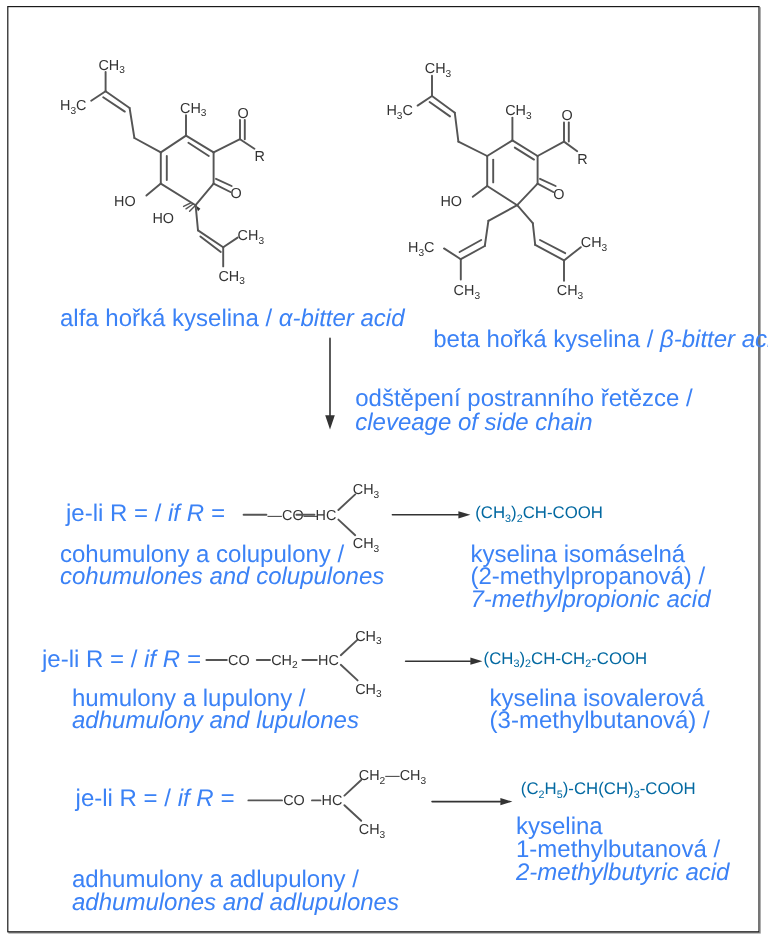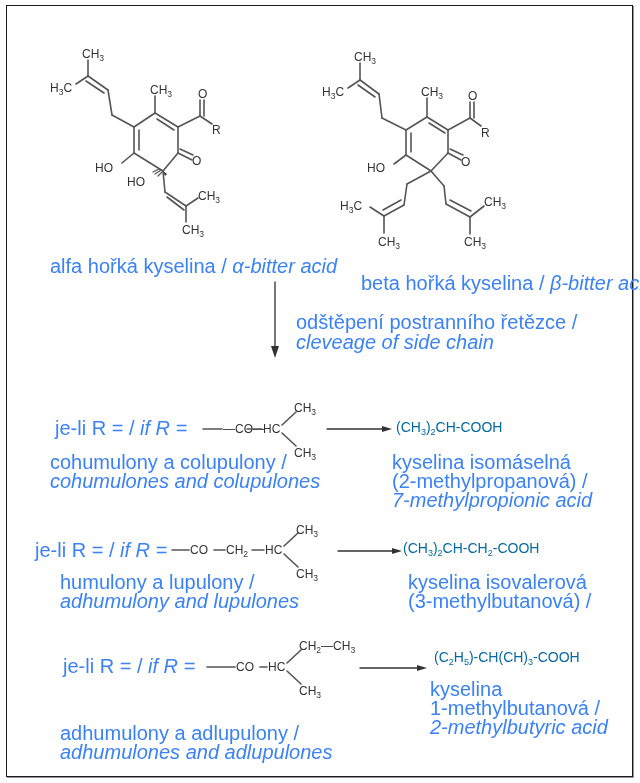--- a/index.html
+++ b/index.html
@@ -135,21 +135,21 @@
   <span>alfa hořká kyselina / </span><span class="it">α-bitter acid</span>
 </div>
 <div class="txt" style="left:317px;top:274px;margin-left:44px;">
   <span>beta hořká kyselina / </span><span class="it">β-bitter acid</span>
 </div>
 
 <svg class="mol arrow-svg" style="left:268px;top:280px" width="14" height="80">
   <line x1="7" y1="2" x2="7" y2="70"></line>
   <polygon points="3,66 11,66 7,78"></polygon>
 </svg>
-<div class="txt" style="left:296px;top:312px;line-height:20px;">
+<div class="txt" style="left:296px;top:322px;line-height:20px;">
   <div>odštěpení postranního řetězce /</div>
   <div class="it">cleveage of side chain</div>
 </div>
 
 <div>
   <div class="txt" style="left:55px;top:419px;">
     <span>je-li R = / </span><span class="it">if R =</span>
   </div>
   <svg class="mol" style="left:200px;top:400px" width="180" height="70">
     <line x1="3" y1="29" x2="22" y2="29"></line>

